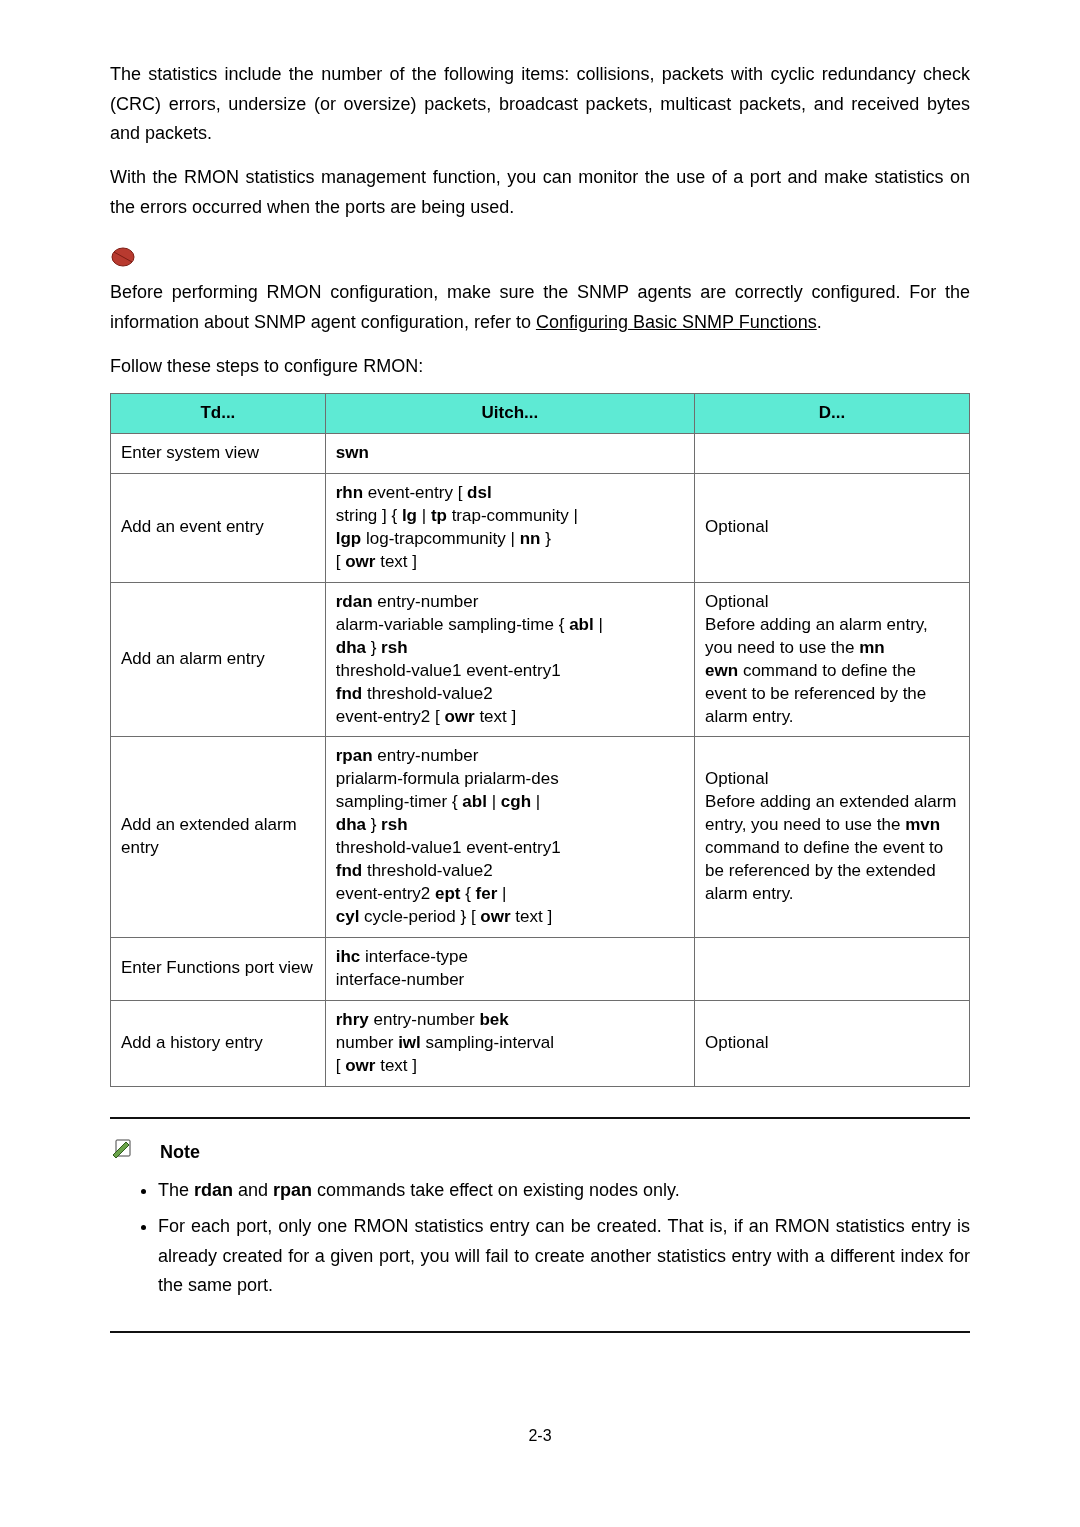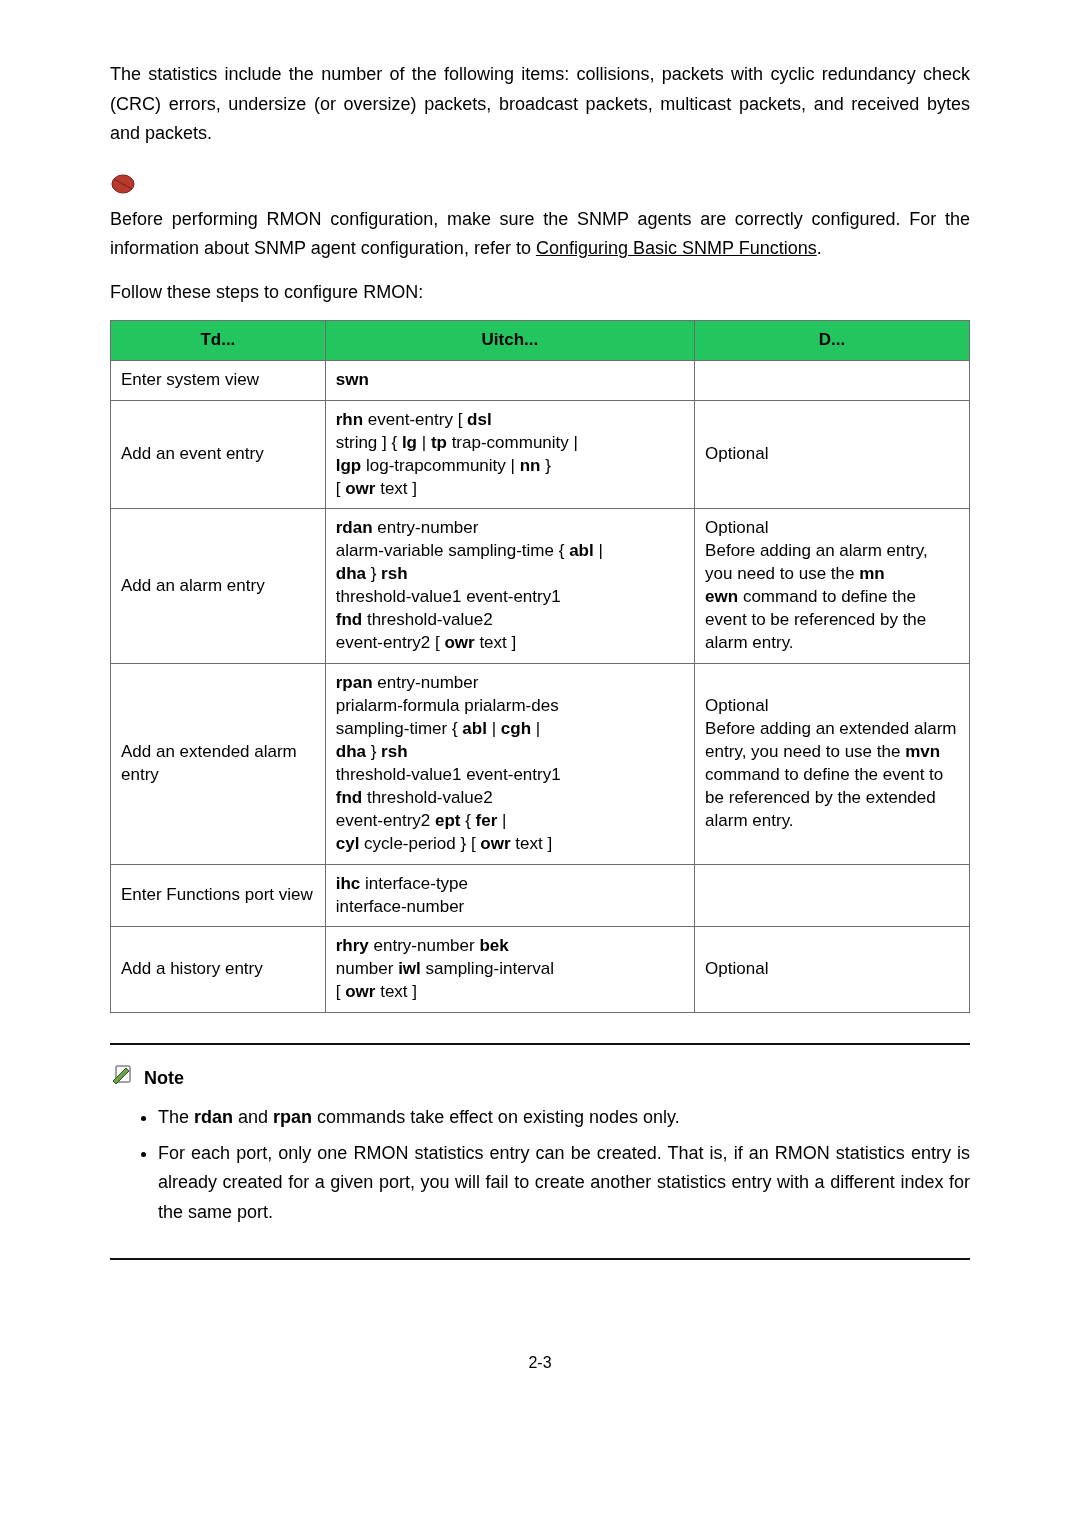--- a/index.html
+++ b/index.html
@@ -34,41 +34,41 @@
     font-size: 17px;
     line-height: 1.35;
   }
   table.cfg th, table.cfg td {
     border: 1px solid #6e6e6e;
     padding: 8px 10px;
     vertical-align: middle;
     text-align: left;
   }
   table.cfg th {
-    background: #22c55e;
+    background: #5eead4;
     font-weight: bold;
     text-align: center;
   }
   .col-todo { width: 25%; }
   .col-cmd  { width: 43%; }
   .col-desc { width: 32%; }
 
   .bold-glyph { font-weight: bold; }
   .cmd-line { display: block; }
   .cmd-block span { white-space: normal; }
 
   hr.rule {
     border: none;
     border-top: 2px solid #111;
     margin: 30px 0 18px 0;
   }
   .note-head {
     display: flex;
     align-items: center;
-    gap: 6px;
+    gap: 22px;
     margin-bottom: 8px;
   }
   .note-label {
     font-weight: bold;
     font-size: 18px;
   }
   ul.bullets {
     list-style: disc;
     padding-left: 48px;
     margin: 4px 0 0 0;
@@ -84,20 +84,21 @@
     font-size: 16px;
     margin-top: 90px;
   }
 </style>
 </head>
 <body>
 
 <div class="page">
 
   <p>The statistics include the number of the following items: collisions, packets with cyclic redundancy check (CRC) errors, undersize (or oversize) packets, broadcast packets, multicast packets, and received bytes and packets.</p>
+  <p>With the RMON statistics management function, you can monitor the use of a port and make statistics on the errors occurred when the ports are being used.</p>
 
   <div class="caution-icon">
     <svg viewBox="0 0 26 22" width="26" height="22">
       <ellipse cx="13" cy="11" rx="11" ry="9" fill="#b83a2f" stroke="#7d1d14" stroke-width="1"></ellipse>
       <path d="M4 6 L22 16" stroke="#7d1d14" stroke-width="1"></path>
     </svg>
   </div>
 
   <p>
     <span>Before performing RMON configuration, make sure the SNMP agents are correctly configured. For the information about SNMP agent configuration, refer to </span><a class="link" href="#">Configuring Basic SNMP Functions</a><span>.</span>

